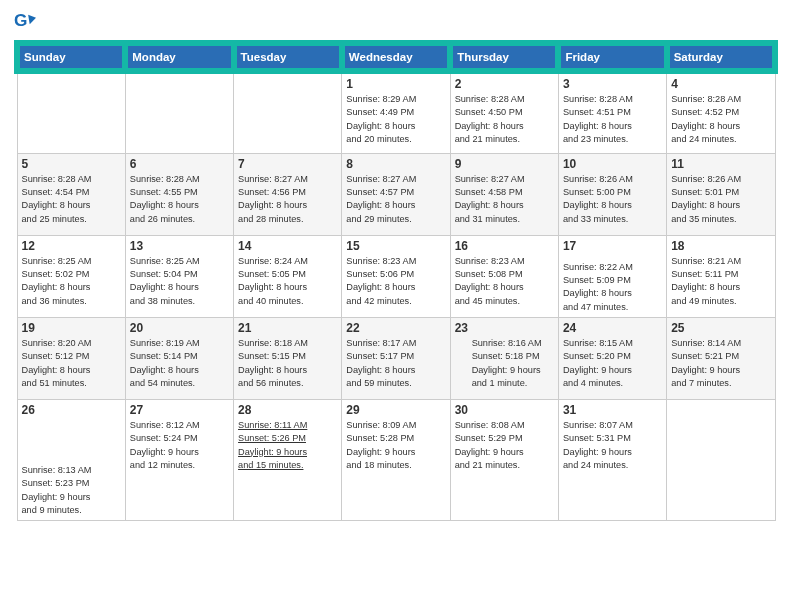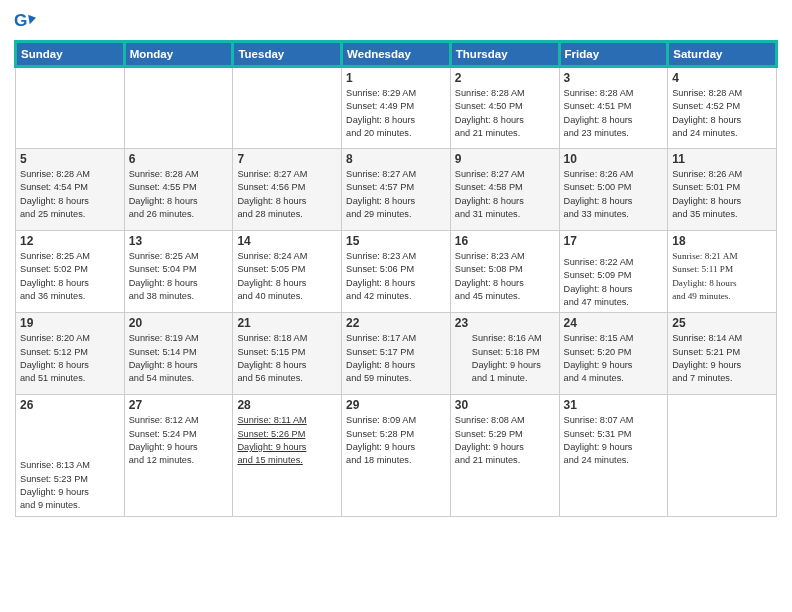--- a/index.html
+++ b/index.html
@@ -57,21 +57,21 @@
       border-collapse: collapse;
       table-layout: fixed;
     }
     thead tr th {
       background: #2a6db5;
       color: #fff;
       font-size: 11.5px;
       font-weight: bold;
       padding: 5px 4px;
       text-align: left;
-      border: 3px solid #14b8a6;
+      border: 6px solid #14b8a6;
     }
     tbody tr td {
       border: 1px solid #ccc;
       vertical-align: top;
       padding: 3px 4px;
       height: 82px;
       background: #fff;
     }
     tbody tr:nth-child(even) td {
       background: #f5f5f5;
@@ -250,21 +250,21 @@
           </td>
           <td>
             <div class="day-num">17</div>
             <div class="day-info" style="white-space: pre-line; margin-top: 8px;">Sunrise: 8:22 AM
 Sunset: 5:09 PM
 Daylight: 8 hours
 and 47 minutes.</div>
           </td>
           <td>
             <div class="day-num">18</div>
-            <div class="day-info" style="white-space: pre-line; font-family: Liberation Serif, serif;">Sunrise: 8:21 AM
+            <div class="day-info" style="white-space: pre-line;">Sunrise: 8:21 AM
 Sunset: 5:11 PM
 Daylight: 8 hours
 and 49 minutes.</div>
           </td>
         </tr>
         <tr>
           <td>
             <div class="day-num">19</div>
             <div class="day-info" style="white-space: pre-line;">Sunrise: 8:20 AM
 Sunset: 5:12 PM

